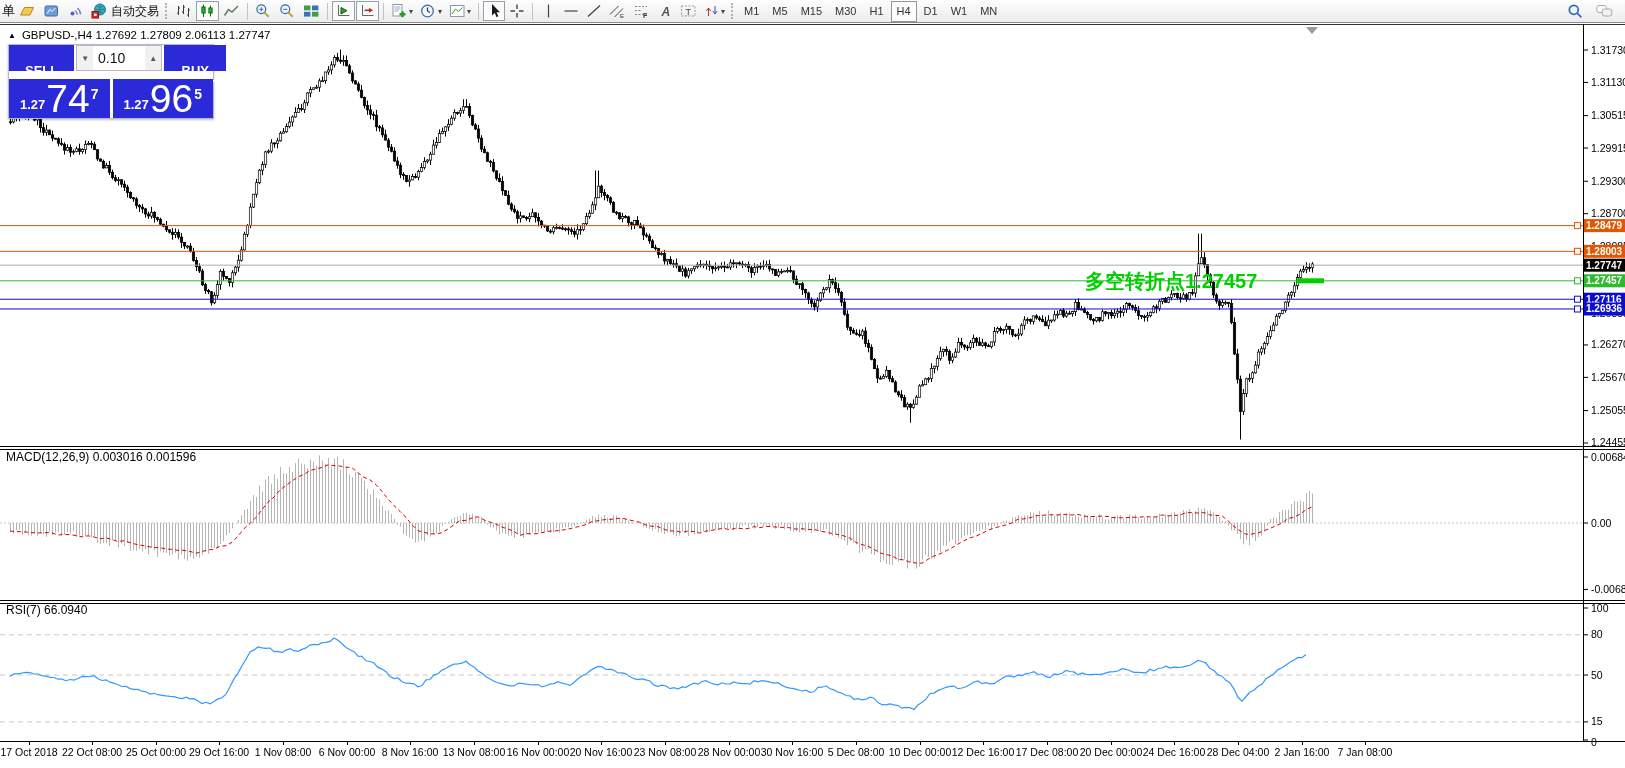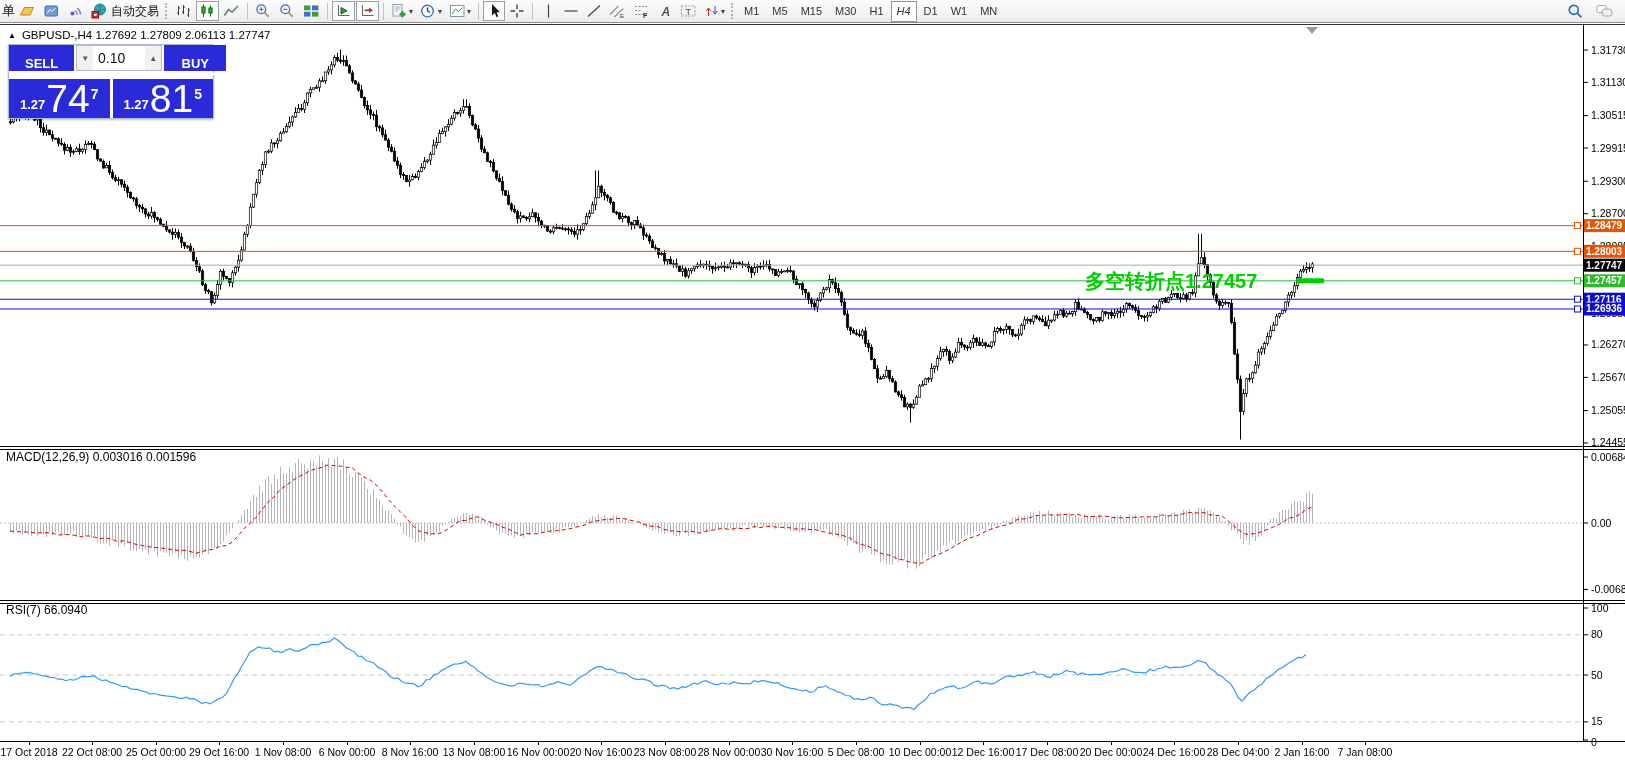--- a/index.html
+++ b/index.html
@@ -8,40 +8,40 @@
   
   .toolbar{position:absolute;top:0;left:0;width:1625px;height:23px;
            background:linear-gradient(#fdfdfd,#ececec);border-bottom:1px solid #8c8c8c;
            display:flex;align-items:center;gap:1px;padding:0 2px;box-sizing:border-box;z-index:5;}
   .tbtn{height:20px;min-width:22px;display:flex;align-items:center;justify-content:flex-end;
         padding:0 2px;border:1px solid transparent;box-sizing:border-box;color:#222;}
   .tbtn svg{display:block}
   .tbtn.pressed{background:#fbfbfb;border:1px solid #96a0ac;}
   .tf{font-size:11px;color:#333;padding:0 5px;height:19px;display:flex;align-items:center;
       border:1px solid transparent;}
-  .tf.pressed{background:#fcfcfc;border:1px solid #8b97a5;font-style:italic;}
+  .tf.pressed{background:#fcfcfc;border:1px solid #8b97a5;}
   .sep{width:1px;height:17px;background:#c3c3c3;margin:0 3px;}
   .grip{width:0;height:16px;border-left:2px dotted #b3b3b3;margin:0 4px 0 2px;}
   .tb-label{font-size:12px;color:#111;margin-left:2px;white-space:nowrap;}
   .partial{font-size:13px;color:#111;width:13px;overflow:hidden;}
   .dd{font-size:8px;color:#444;margin-left:1px;}
   .right-group{margin-left:auto;display:flex;align-items:center;gap:6px;padding-right:6px;}
   
   #chart-svg{position:absolute;left:0;top:0;z-index:1;}
   #chart-svg text{font-family:"Liberation Sans",sans-serif;}
   
   .chart-title{position:absolute;left:8px;top:29px;z-index:3;font-size:11.5px;color:#000;
                display:flex;align-items:center;gap:6px;white-space:nowrap;}
   .tri{font-size:8px;color:#000;}
   
   .trade-panel{position:absolute;left:8px;top:44px;width:204px;z-index:4;background:#fff;
                border:1px solid #aebacd;box-shadow:0 1px 2px rgba(0,0,0,.25);}
   .tp-row1{display:flex;height:26px;gap:2px;background:#fff;}
   .tp-btn{flex:0 0 62px;background:#2a2ad8;color:#fff;font-size:13px;font-weight:700;
-          display:flex;align-items:flex-start;justify-content:center;border:none;cursor:pointer;padding-top:11px;}
+          display:flex;align-items:flex-start;justify-content:center;border:none;cursor:pointer;padding-top:18px;}
   .tp-btn span{border-bottom:2px solid #fff;padding:0 10px 2px;}
   .vol{flex:1;display:flex;align-items:stretch;background:#fff;border:1px solid #b9b9b9;box-sizing:border-box;}
   .stepper{width:16px;background:#f1f1f1;border:none;color:#555;font-size:8px;cursor:pointer;padding:0;}
   .vol input{flex:1;width:30px;border:none;outline:none;text-align:right;font-size:14px;
              color:#111;font-family:"Liberation Sans",sans-serif;padding-right:20px;}
   .tp-row2{display:flex;gap:3px;background:#fff;margin-top:8px;}
   .tp-price{flex:1;height:37px;background:#2a2ad8;color:#fff;display:flex;align-items:flex-end;
             justify-content:center;padding-bottom:2px;}
   .pp-small{font-size:13px;font-weight:700;margin-bottom:4px;}
   .pp-big{font-size:39px;font-weight:400;line-height:0.9;margin:0 1px;}
@@ -845,21 +845,21 @@
         </button>
     </div>
     <div class="tp-row2">
       <div class="tp-price">
         <span class="pp-small">1.27</span>
           <span class="pp-big">74</span>
           <span class="pp-sup">7</span>
       </div>
       <div class="tp-price">
         <span class="pp-small">1.27</span>
-          <span class="pp-big">81</span>
+          <span class="pp-big">96</span>
           <span class="pp-sup">5</span>
       </div>
     </div>
   </div>
 
   <div class="ind-label" style="top:450px">MACD(12,26,9) 0.003016 0.001596</div>
   <div class="ind-label" style="top:603px">RSI(7) 66.0940</div>
 
 </div>
 

